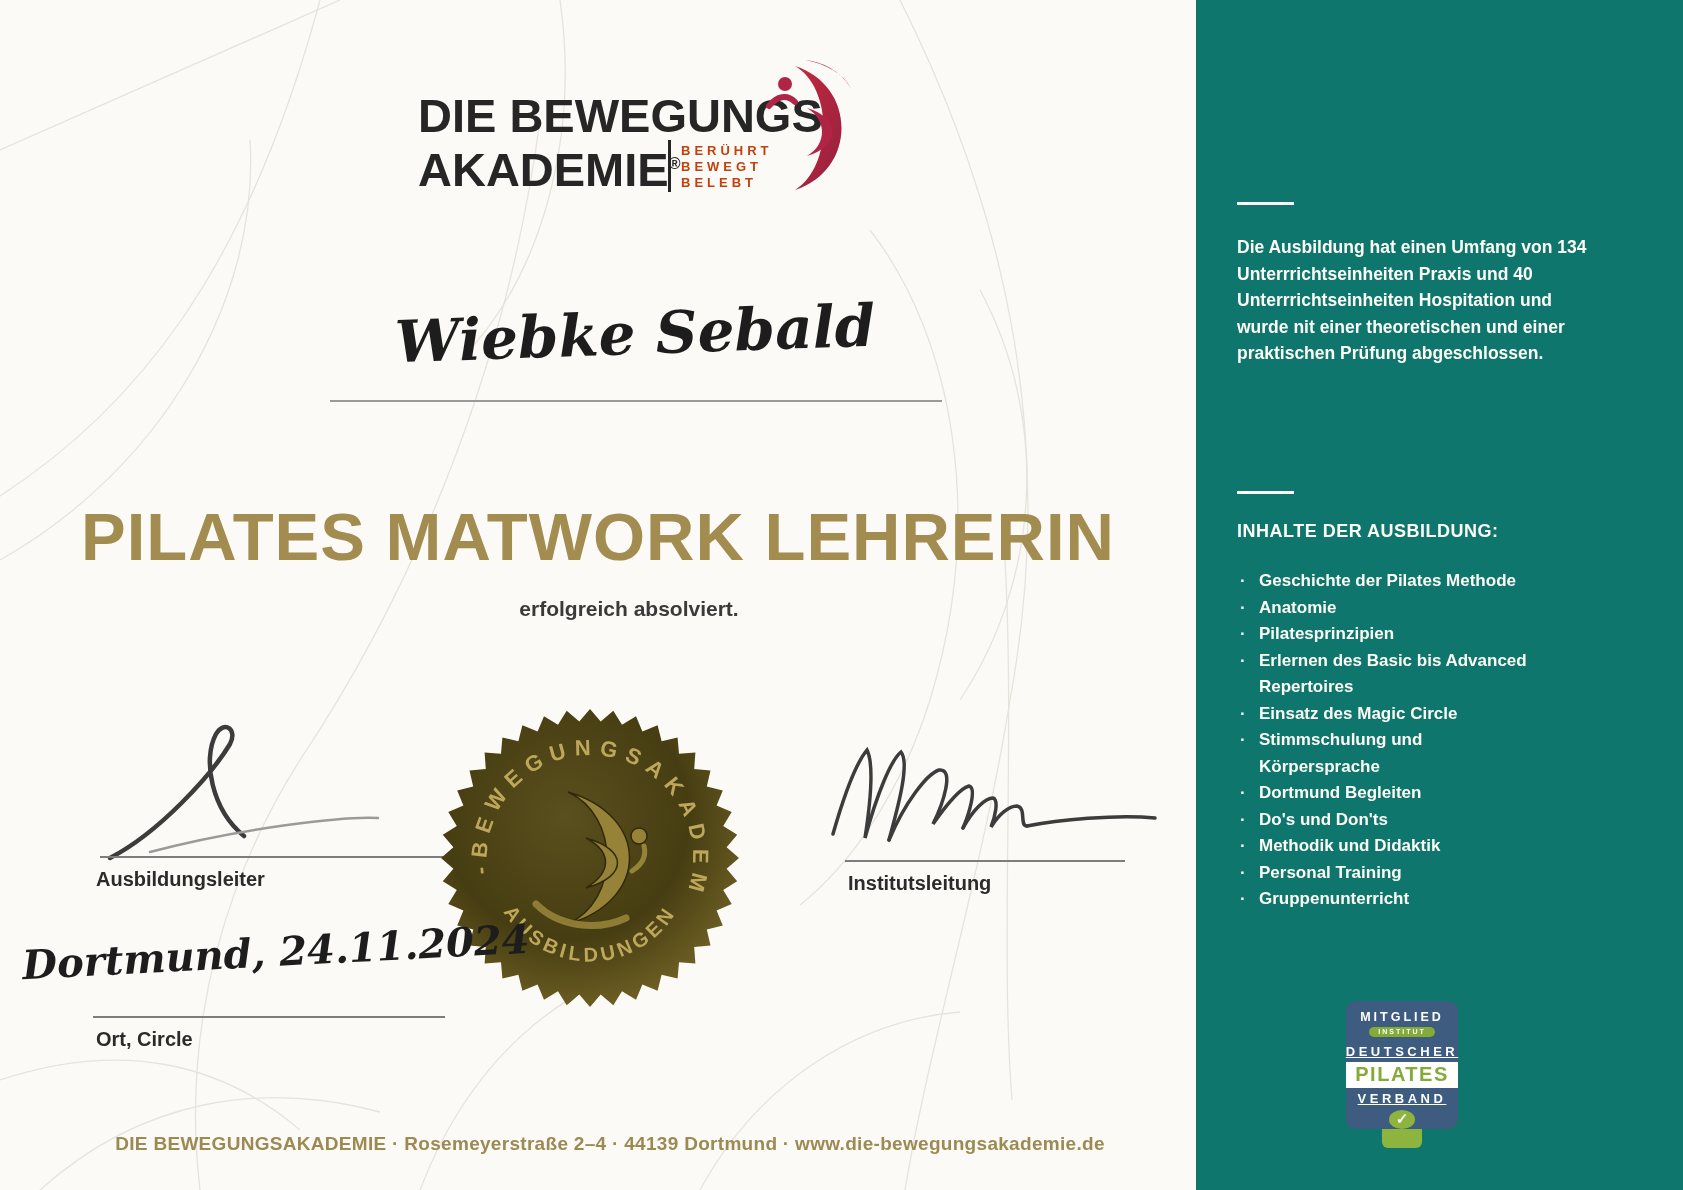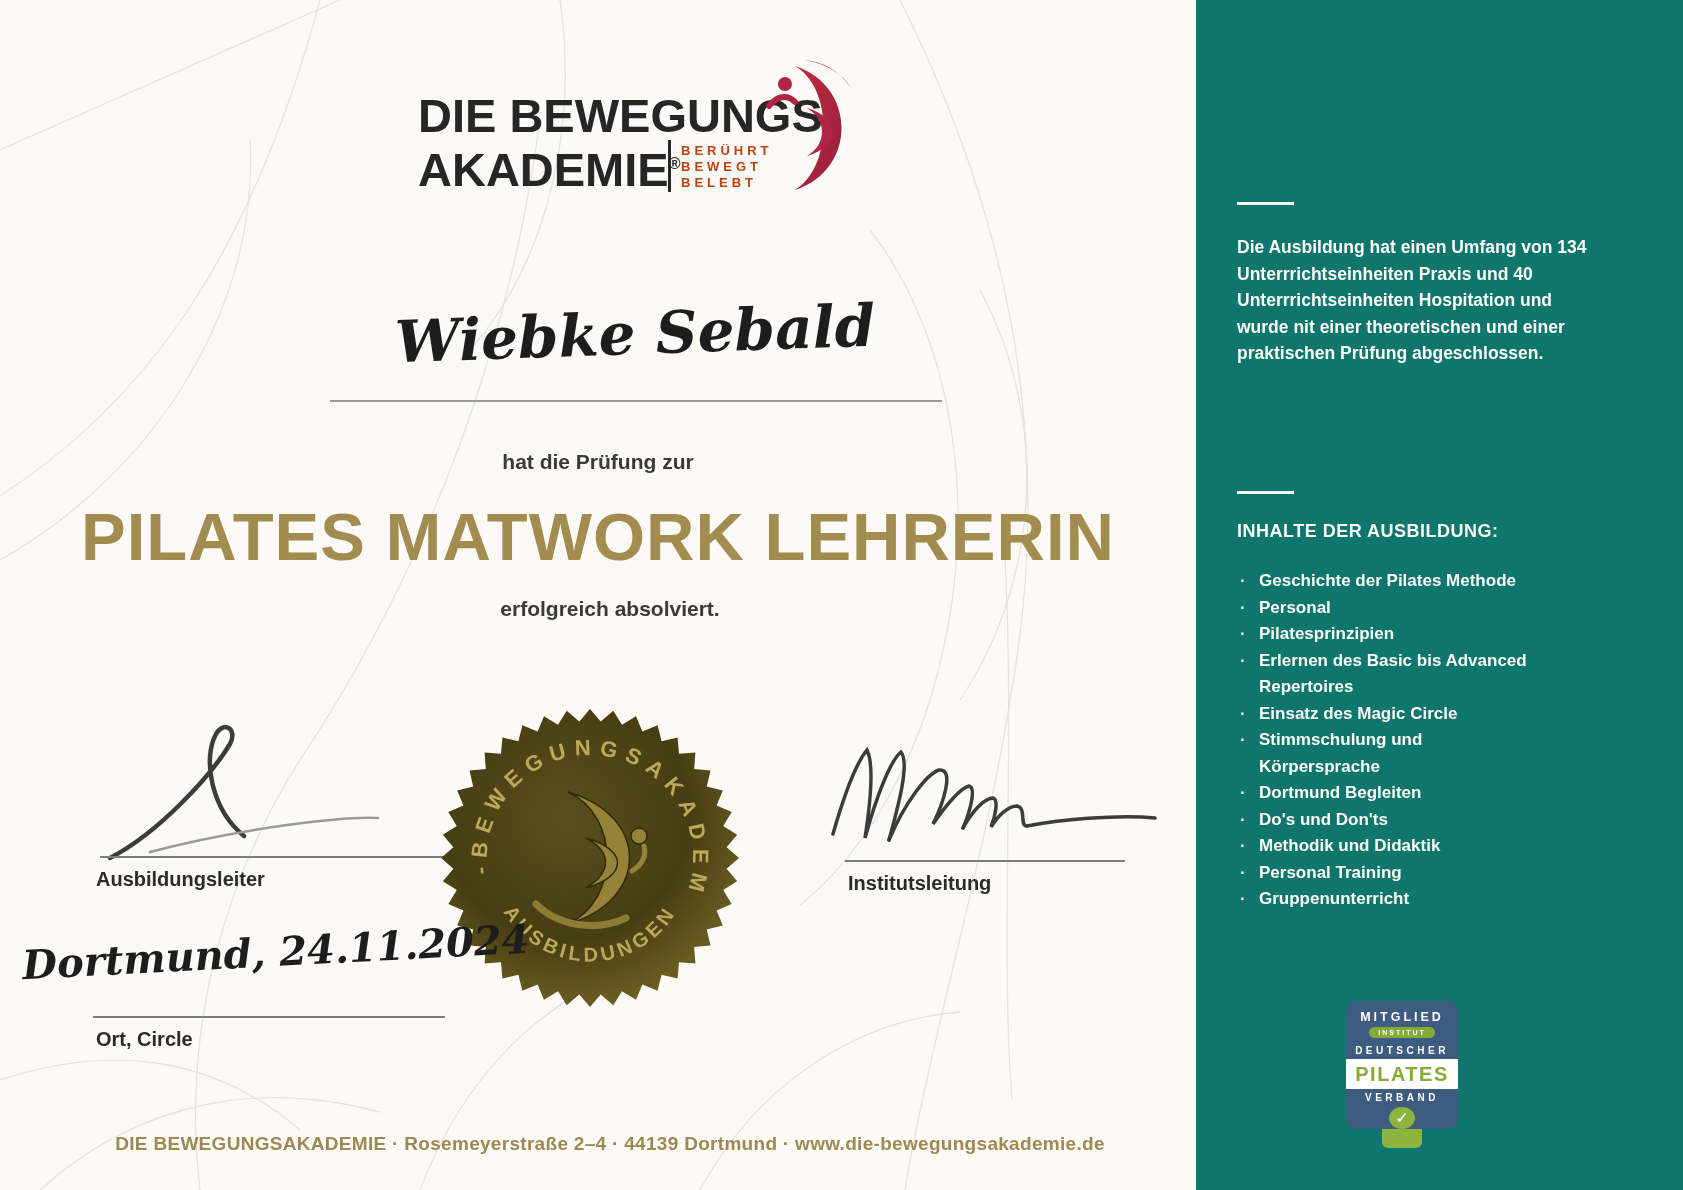--- a/index.html
+++ b/index.html
@@ -40,21 +40,21 @@
 
   
   .badge{position:absolute;left:150px;top:1001px;width:112px;height:168px;}
   .badge-ribbon{position:absolute;left:36px;top:80px;width:40px;height:67px;background:#8cb43f;border-radius:6px;}
   .badge-card{position:absolute;left:0;top:0;width:112px;height:128px;background:#3e5c80;border-radius:10px;
               display:flex;flex-direction:column;align-items:center;padding-top:9px;box-sizing:border-box;}
   .badge-mitglied{font-size:12.5px;font-weight:bold;letter-spacing:3px;color:#fff;}
   .badge-pill{margin-top:3px;width:66px;height:13px;border-radius:7px;background:#84aa38;
               display:flex;align-items:center;justify-content:center;}
   .badge-pill span{font-size:7px;font-weight:bold;letter-spacing:2px;color:#fff;}
-  .badge-deutscher,.badge-verband{font-size:10px;font-weight:bold;letter-spacing:3.5px;color:#fff;margin-top:7px;}
+  .badge-deutscher,.badge-verband{font-size:13px;font-weight:bold;letter-spacing:3.5px;color:#fff;margin-top:7px;text-decoration:underline;}
   .badge-band{margin-top:3px;width:112px;height:36px;background:#fff;display:flex;align-items:center;justify-content:center;}
   .badge-band span{font-size:20px;font-weight:bold;letter-spacing:1.5px;color:#84aa38;}
   .badge-verband{margin-top:3px;}
   .badge-check{margin-top:4px;width:26px;height:26px;border-radius:50%;background:#8cb43f;
                display:flex;align-items:center;justify-content:center;color:#fff;font-size:15px;font-weight:bold;}
 </style>
 </head>
 <body>
 
 <div class="page">
@@ -98,23 +98,22 @@
     <path d="M 32,8 C 70,30 70,108 32,132 C 94,112 94,28 32,8 Z" fill="url(#gradR)"></path>
     <path d="M 44,50 C 64,62 64,86 44,98 C 78,88 78,60 44,50 Z" fill="#b02545"></path>
     <path d="M 42,2 C 64,6 80,16 88,30 C 76,12 60,4 42,2 Z" fill="#a52243"></path>
     <circle cx="22" cy="26" r="7" fill="#b02545"></circle>
     <path d="M 6,48 C 14,38 24,36 32,44" stroke="#b02545" stroke-width="6" stroke-linecap="round" fill="none"></path>
   </svg>
 
   <div class="abs script name-script" style="left:320px;top:300px;width:630px;text-align:center;">Wiebke Sebald</div>
   <div class="abs thin-rule" style="left:330px;top:400px;width:612px;"></div>
 
-  <div class="abs intro-text" style="left:0;top:450px;width:1196px;">hat die Prüfung zur</div>
   <div class="abs cert-title" style="left:0;top:498px;width:1196px;">PILATES MATWORK LEHRERIN</div>
-  <div class="abs intro-text" style="left:12px;top:597px;width:1196px;">erfolgreich absolviert.</div>
+  <div class="abs intro-text" style="left:0;top:597px;width:1196px;padding-left:31px;">erfolgreich absolviert.</div>
 
   <svg class="abs" style="left:90px;top:712px;" width="310" height="150" viewBox="0 0 310 150">
     <path d="M 20,146 C 70,120 122,62 140,32 C 148,17 134,8 126,22 C 112,48 122,98 154,124" stroke="#3c3c3c" stroke-width="4.5" fill="none" stroke-linecap="round"></path>
     <path d="M 60,140 C 150,116 255,104 288,106" stroke="#9a9a9a" stroke-width="2.5" fill="none" stroke-linecap="round"></path>
   </svg>
   <div class="abs rule" style="left:100px;top:856px;width:375px;"></div>
   <div class="abs sig-label" style="left:96px;top:868px;">Ausbildungsleiter</div>
 
   <svg class="abs" style="left:825px;top:722px;" width="340" height="140" viewBox="0 0 340 140">
     <g stroke="#3c3c3c" stroke-width="3.5" fill="none" stroke-linecap="round">
@@ -162,21 +161,21 @@
 
   <aside class="sidebar">
     <div class="side-dash" style="left:41px;top:202px;"></div>
     <p class="side-par" style="margin:0;">Die Ausbildung hat einen Umfang von 134 Unterrrichtseinheiten Praxis und 40 Unterrrichtseinheiten Hospitation und wurde nit einer theoretischen und einer praktischen Prüfung abgeschlossen.</p>
 
     <div class="side-dash" style="left:41px;top:491px;"></div>
     <div class="side-heading">INHALTE DER AUSBILDUNG:</div>
 
     <ul class="side-list">
         <li><span class="bullet">·</span><span>Geschichte der Pilates Methode</span></li>
-        <li><span class="bullet">·</span><span>Personal</span></li>
+        <li><span class="bullet">·</span><span>Anatomie</span></li>
         <li><span class="bullet">·</span><span>Pilatesprinzipien</span></li>
         <li><span class="bullet">·</span><span>Erlernen des Basic bis Advanced Repertoires</span></li>
         <li><span class="bullet">·</span><span>Einsatz des Magic Circle</span></li>
         <li><span class="bullet">·</span><span>Stimmschulung und Körpersprache</span></li>
         <li><span class="bullet">·</span><span>Dortmund Begleiten</span></li>
         <li><span class="bullet">·</span><span>Do's und Don'ts</span></li>
         <li><span class="bullet">·</span><span>Methodik und Didaktik</span></li>
         <li><span class="bullet">·</span><span>Personal Training</span></li>
         <li><span class="bullet">·</span><span>Gruppenunterricht</span></li>
       </ul>

